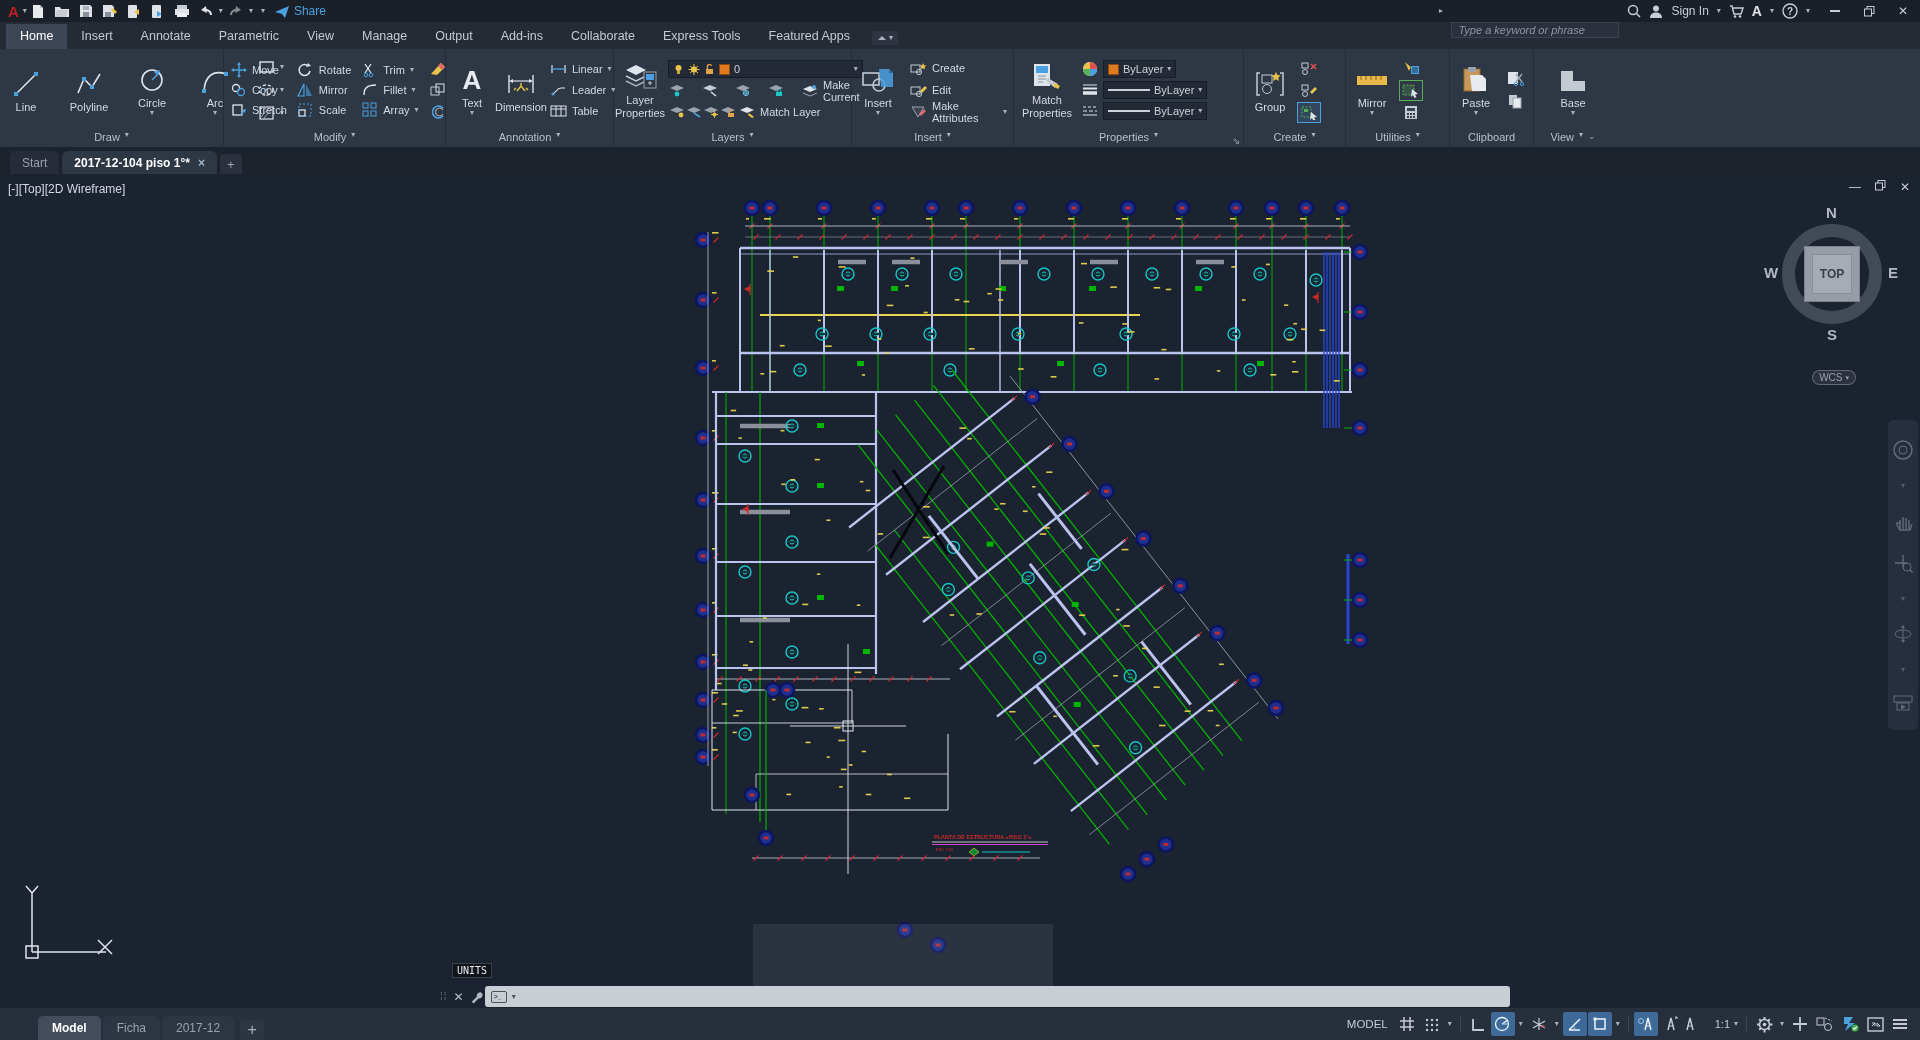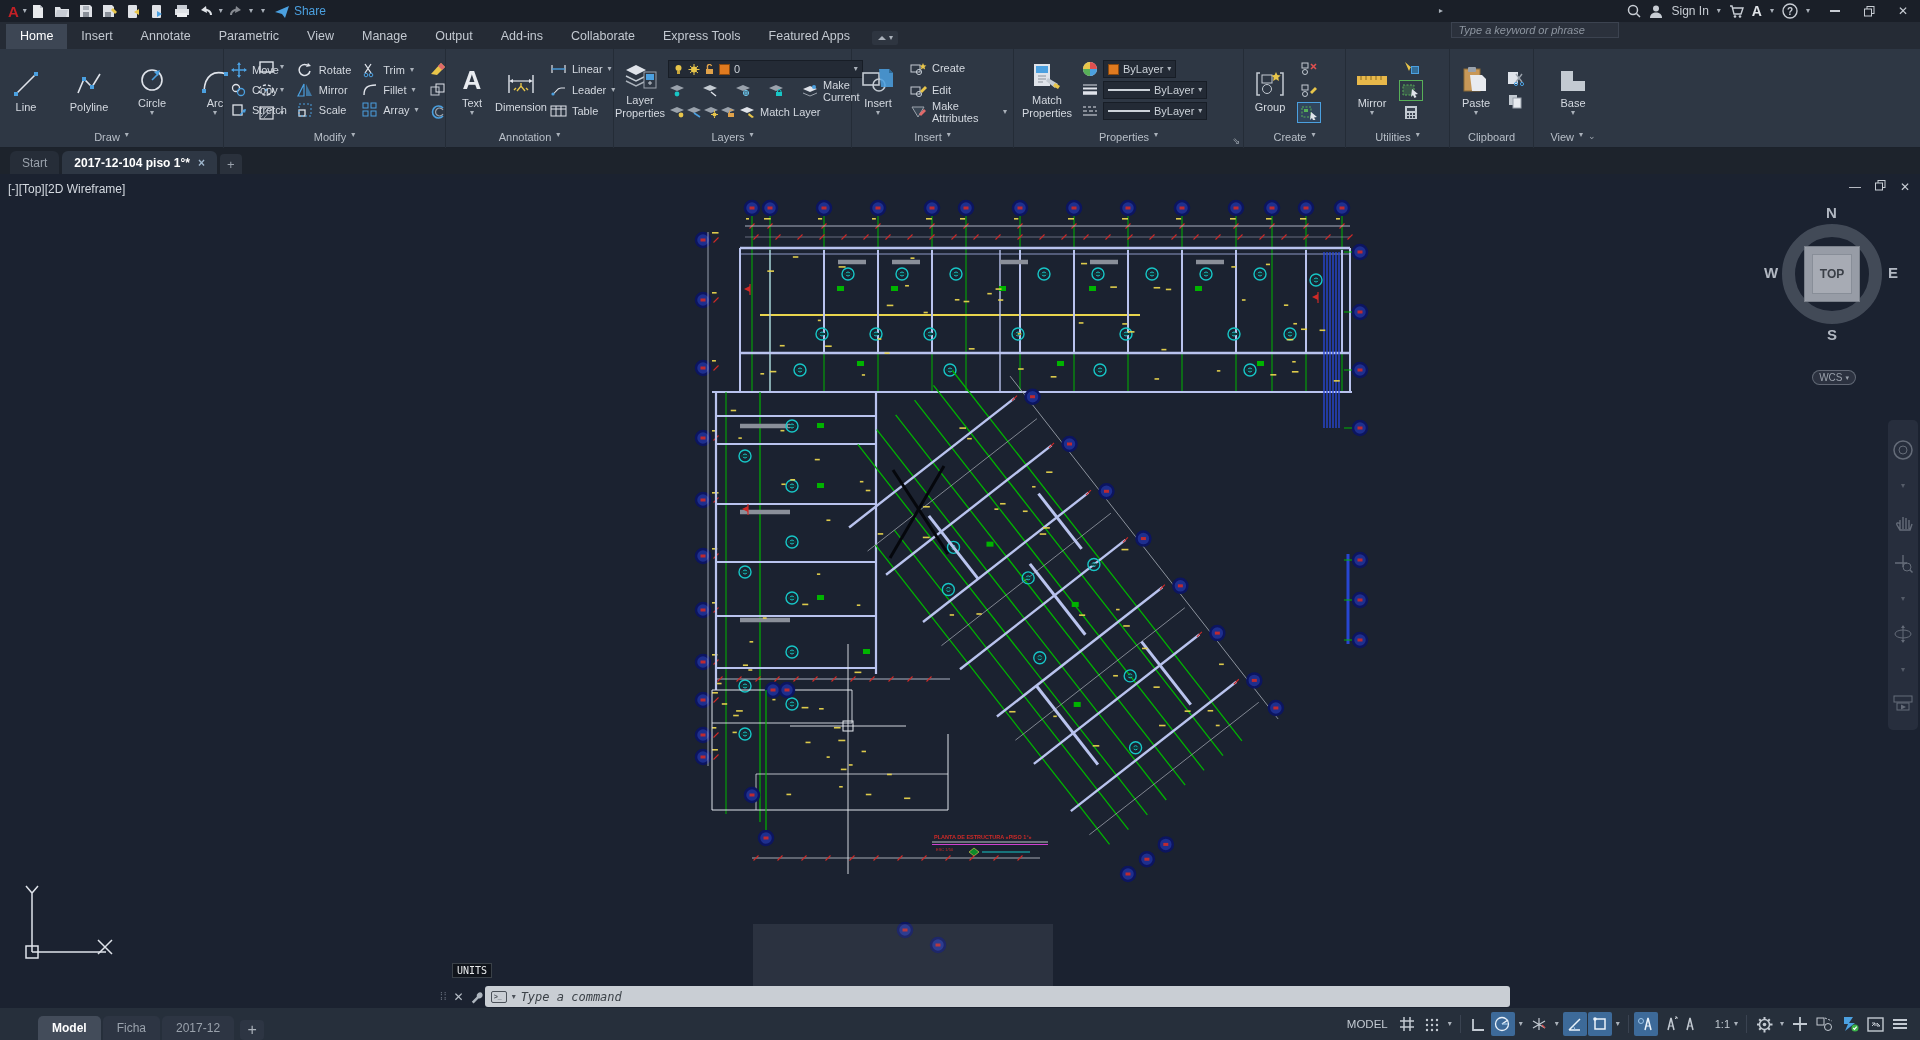--- a/index.html
+++ b/index.html
@@ -1559,21 +1559,20 @@
 
   <div id="cmd-dock">
     <span class="cmd-grip">⁞⁞</span>
     <span class="cmd-x"></span>
     <svg width="15" height="14">
         <path d="M13 3a4 4 0 0 0-5.5 4.6L2 13l2 2 5.4-5.5A4 4 0 0 0 14 5z" fill="#aeb6bf" transform="scale(0.9)"></path>
       </svg>
     <div id="cmd-bar">
       <span class="cmd-term">&gt;_</span>
       <span class="caret" style="color:#4a5058"></span>
-      <input id="cmd-input" placeholder="Type a command" style="">
     </div>
   </div>
 </div>
 
 <div id="statusbar">
   <div class="ltabs">
     <div class="ltab active">Model</div>
     <div class="ltab">Ficha</div>
     <div class="ltab">2017-12</div>
     <div class="ltab-plus"></div>

